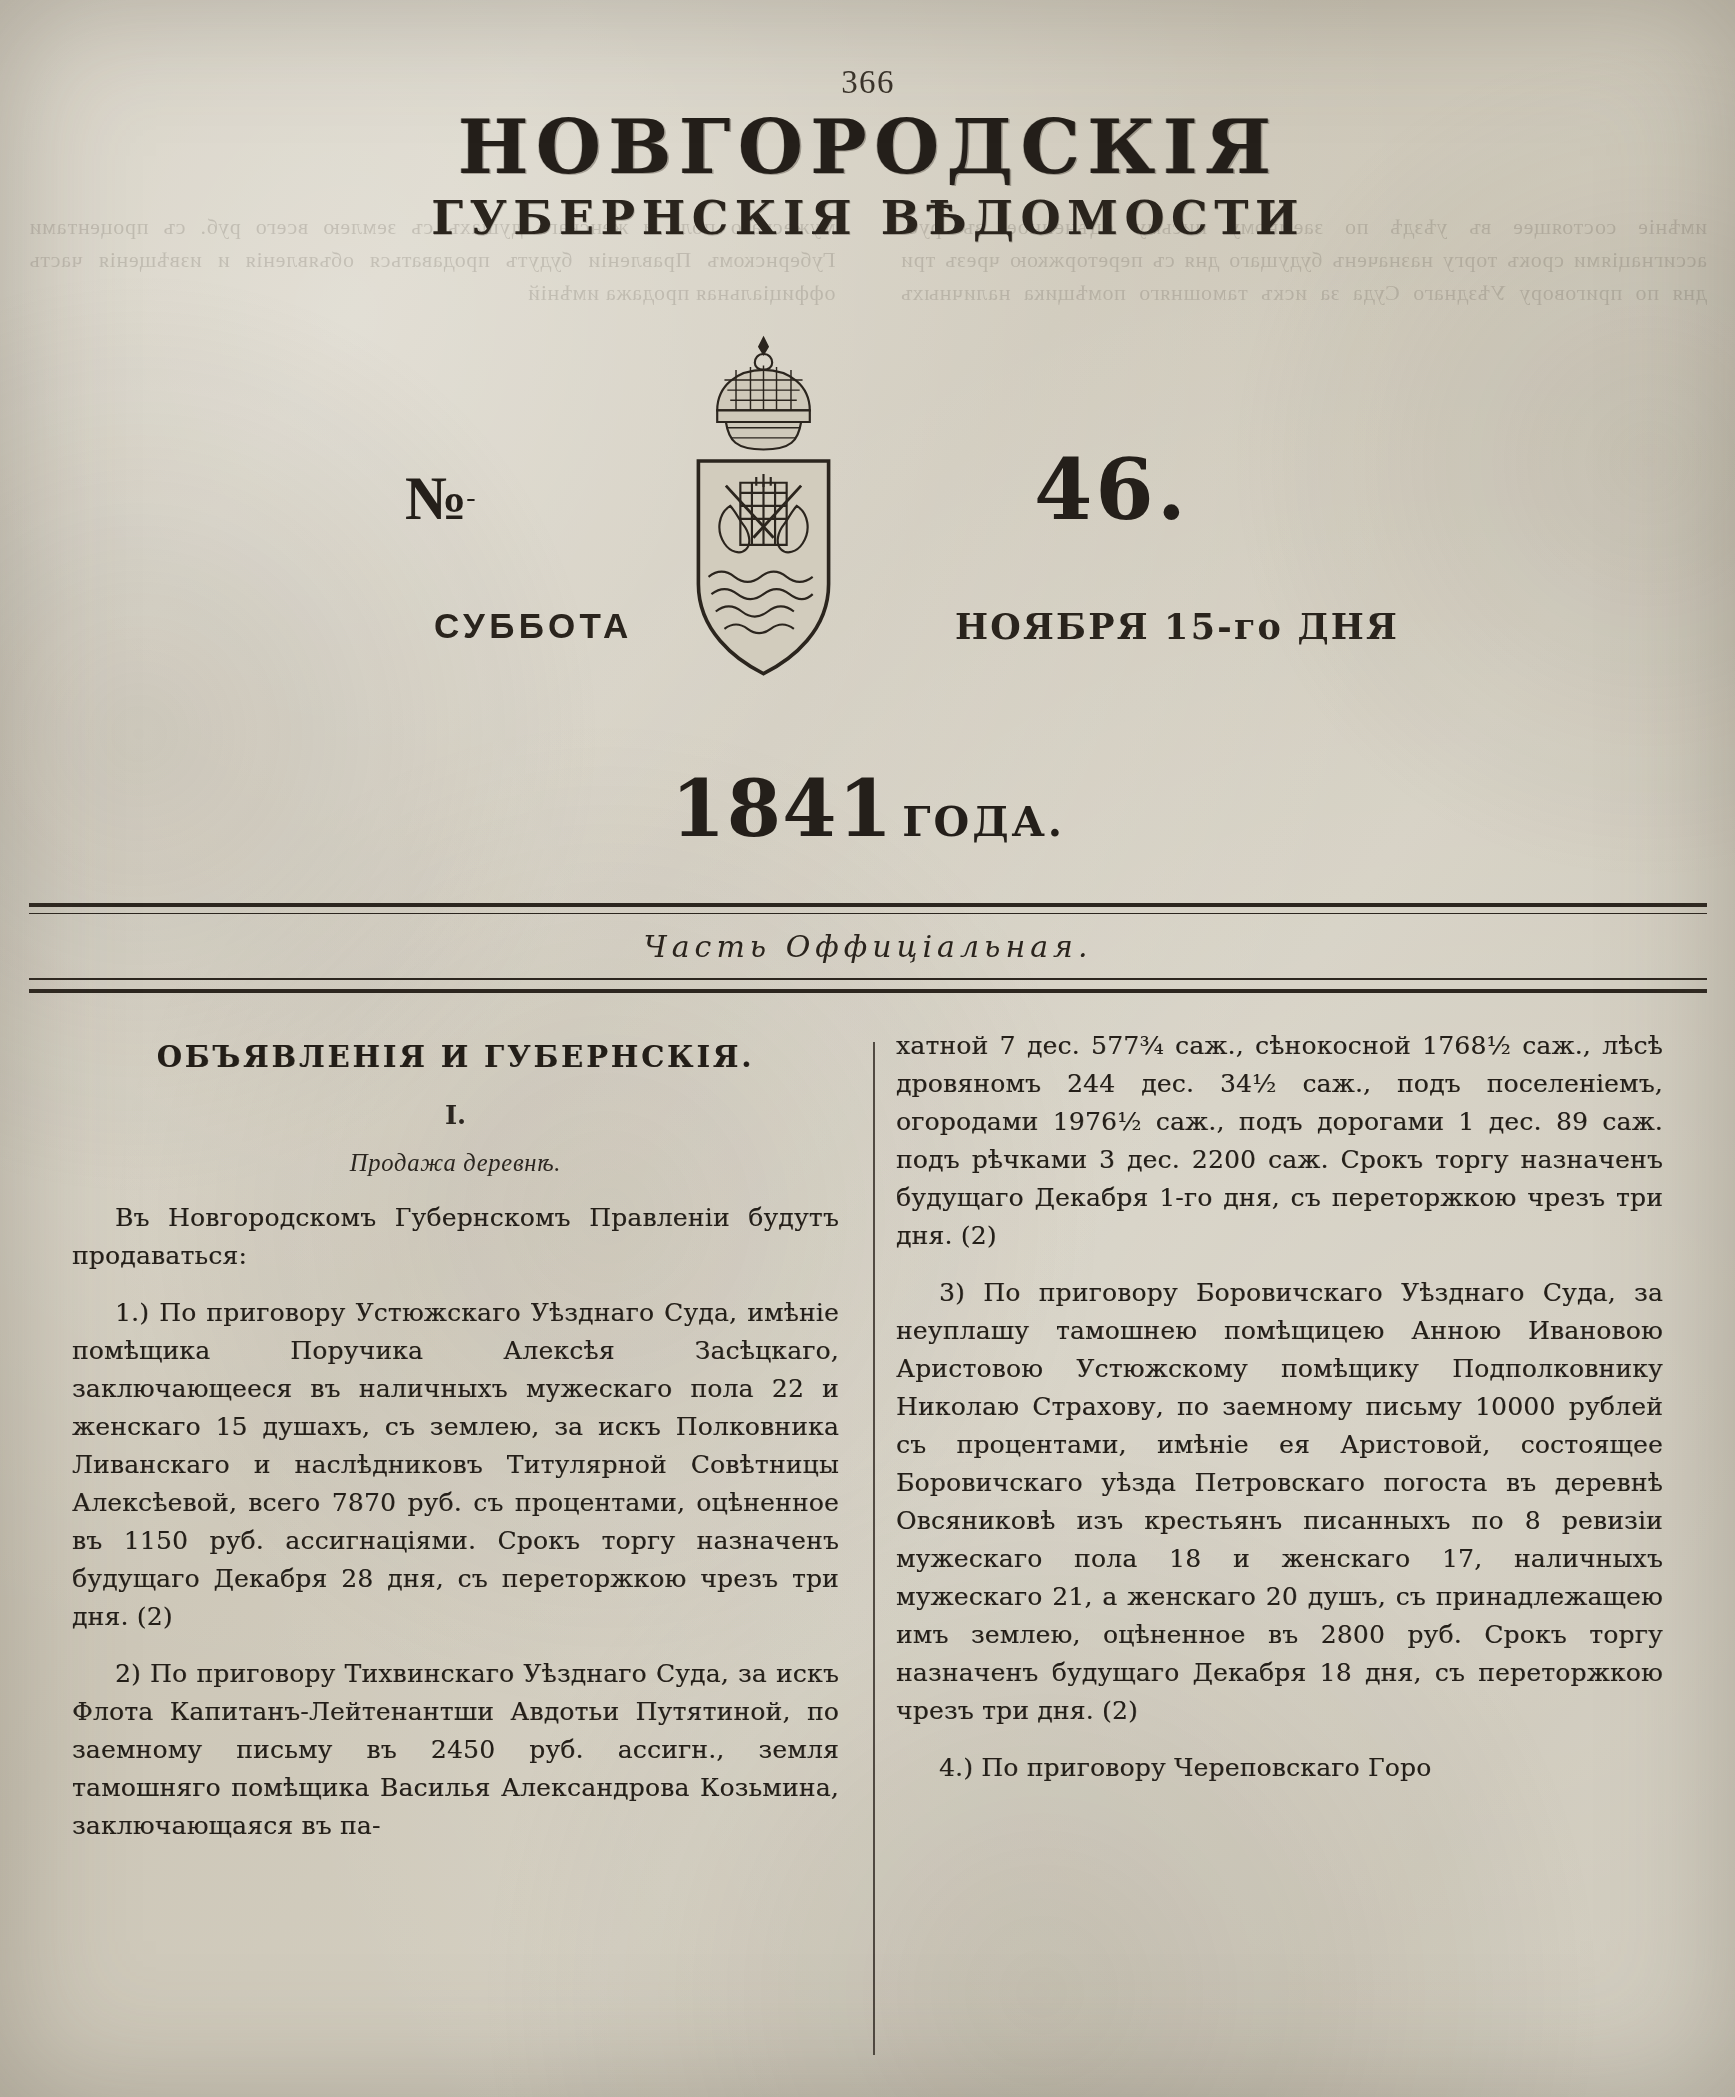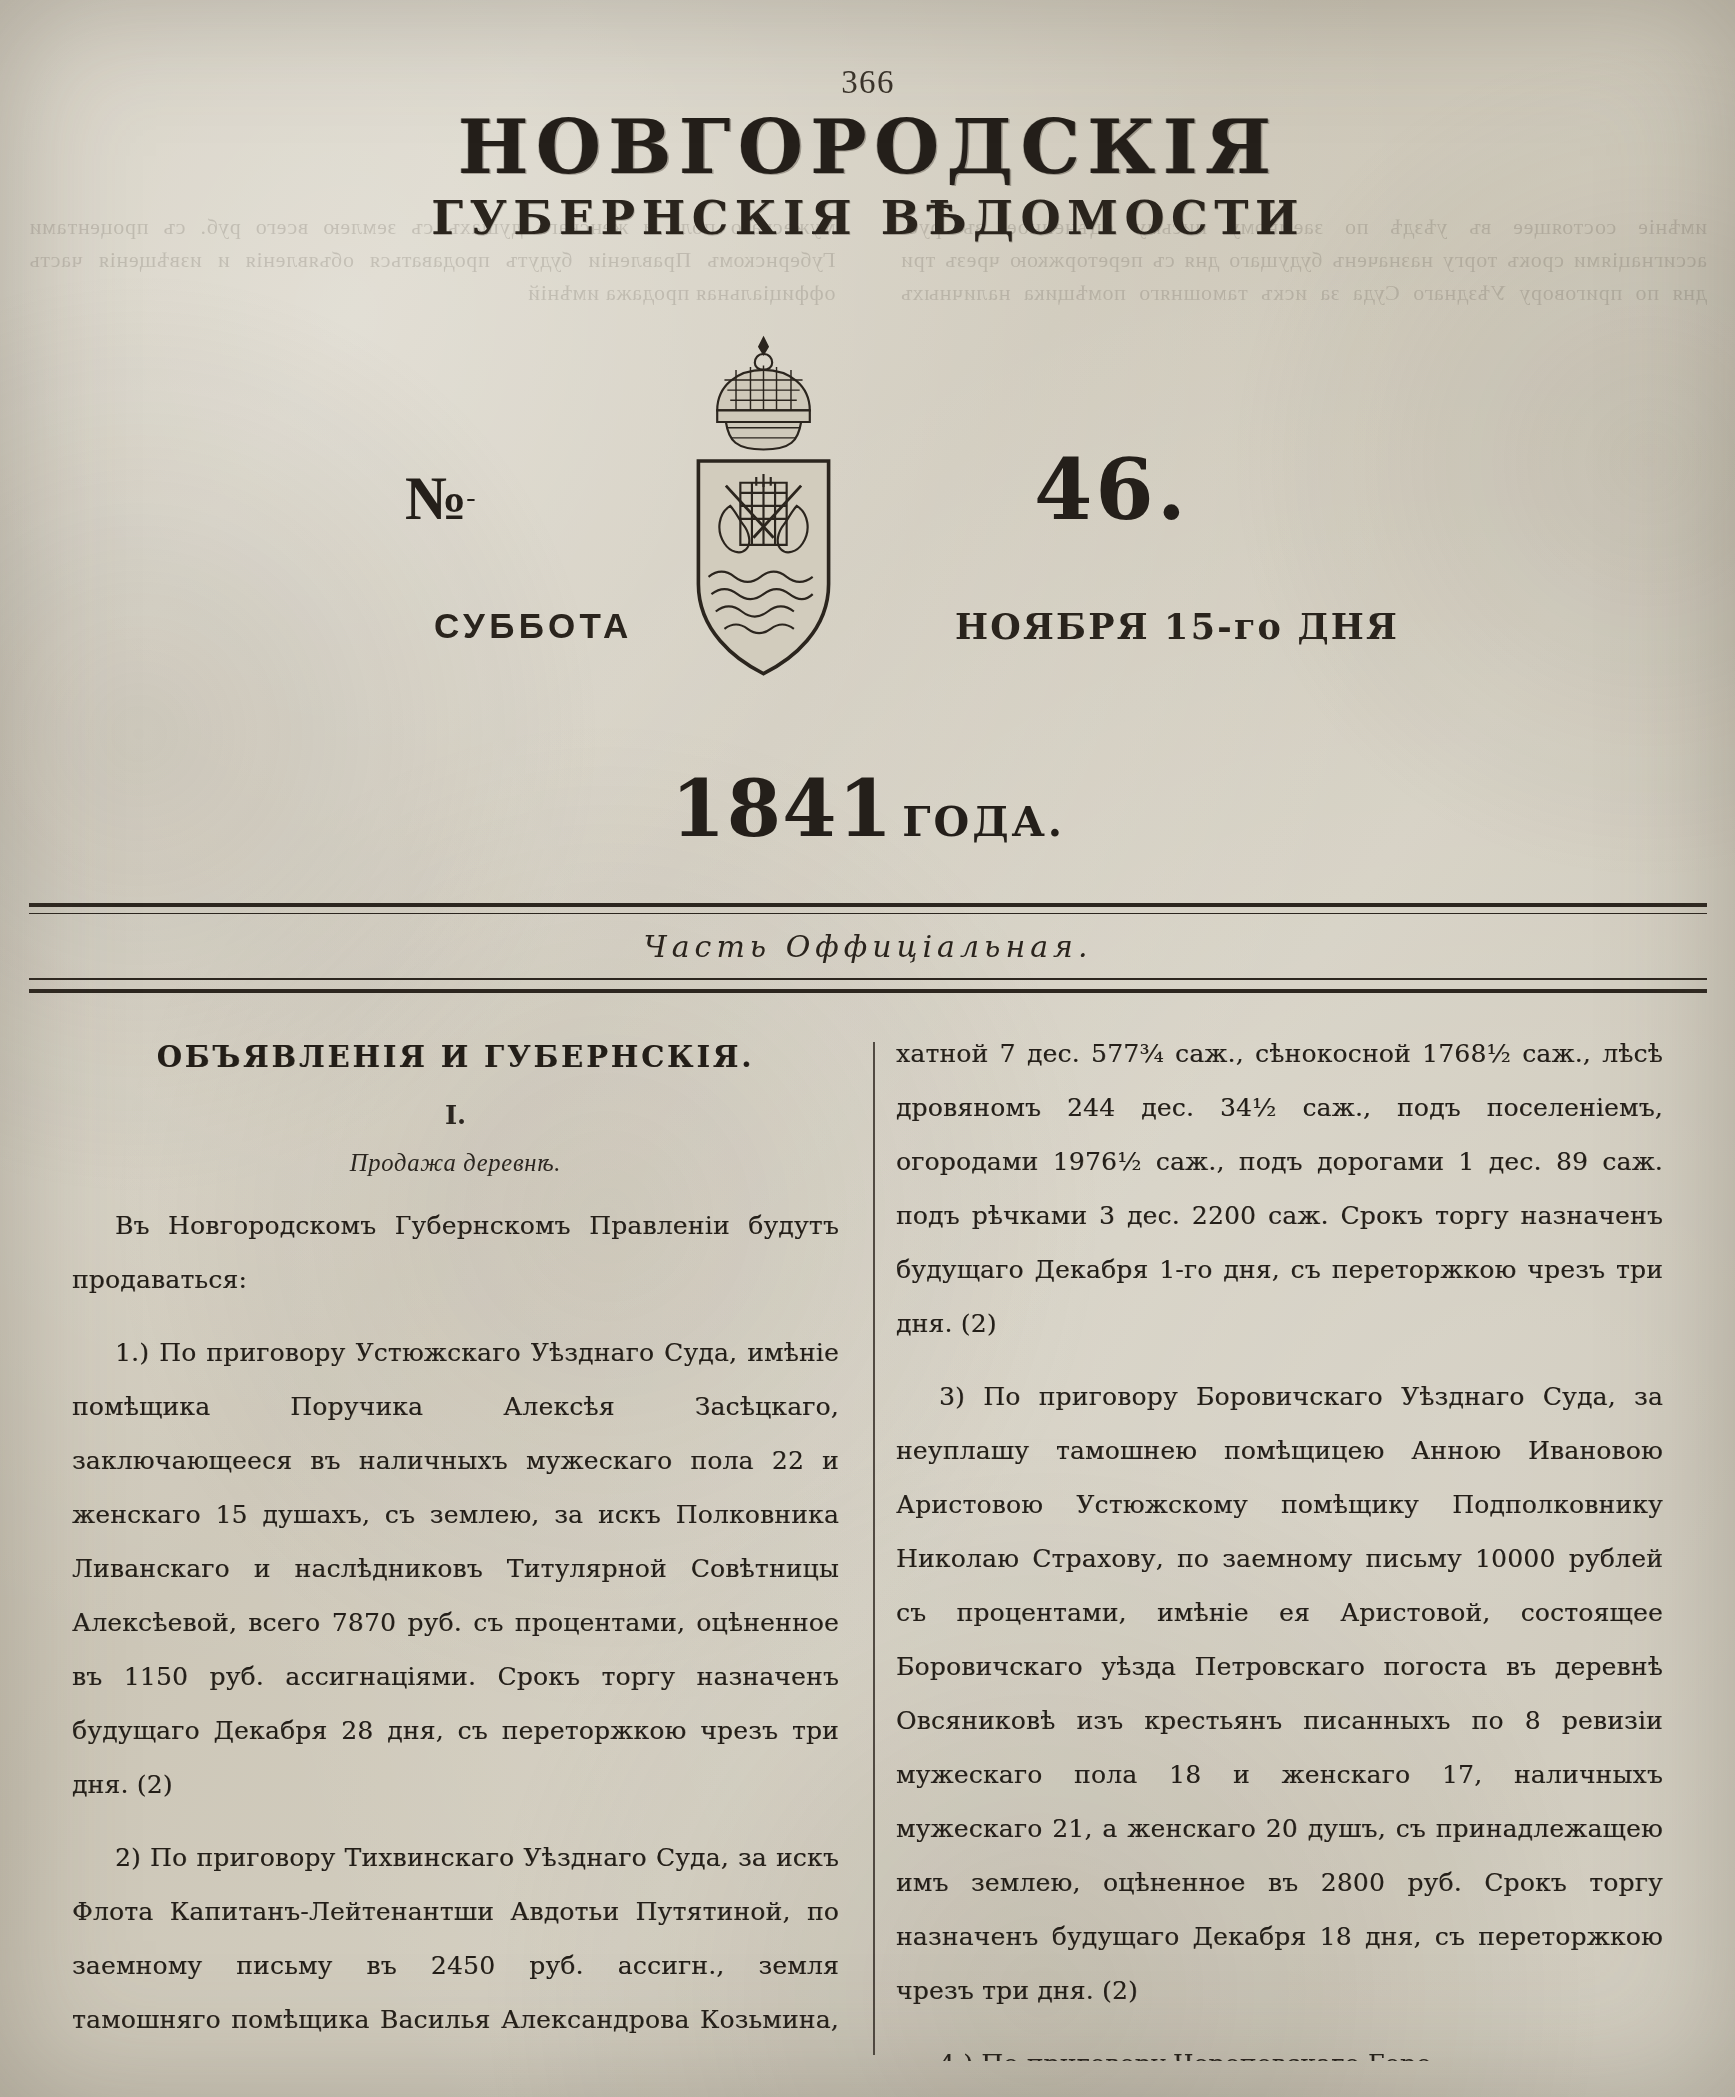--- a/index.html
+++ b/index.html
@@ -249,21 +249,21 @@
     text-align: center;
     font-family: "Liberation Serif", serif;
     font-style: italic;
     font-size: 24.6px;
     letter-spacing: 0.7px;
     margin: 0 0 22px 0;
   }
   p.body {
     font-family: "DejaVu Serif", serif;
     font-size: 25px;
-    line-height: 54px;
+    line-height: 38px;
     text-align: justify;
     text-indent: 43px;
     margin: 0 0 19px 0;
     letter-spacing: 0.2px;
     color: #241f19;
   }
   p.body.noindent { text-indent: 0; }
 
   .ink {
     

